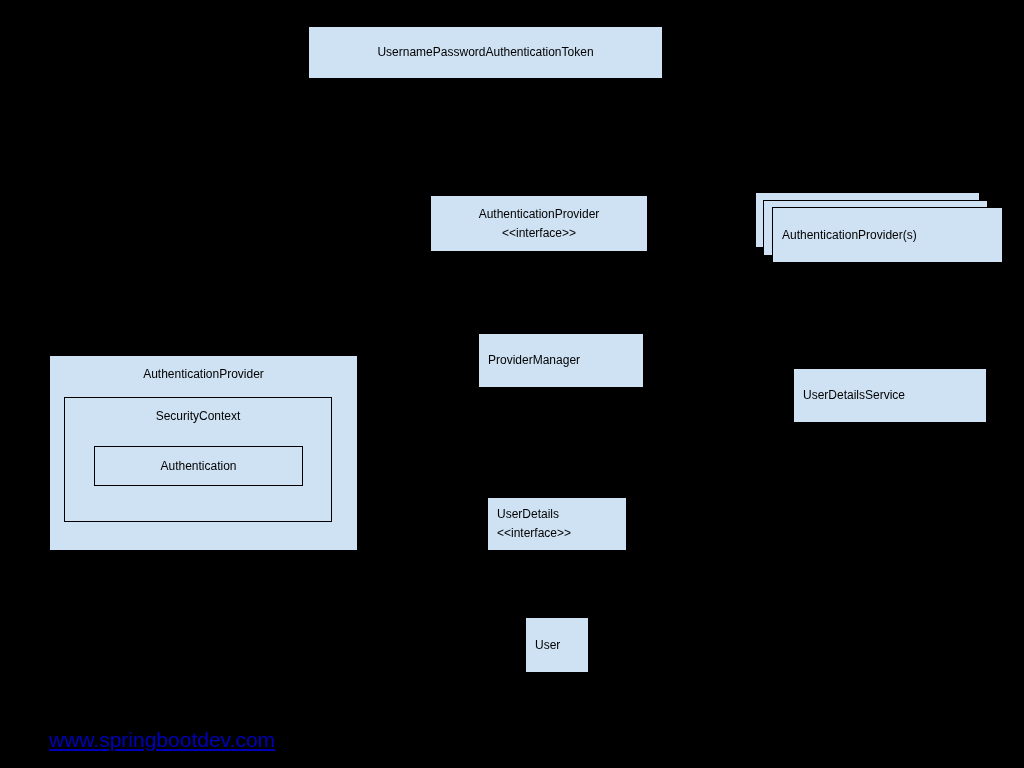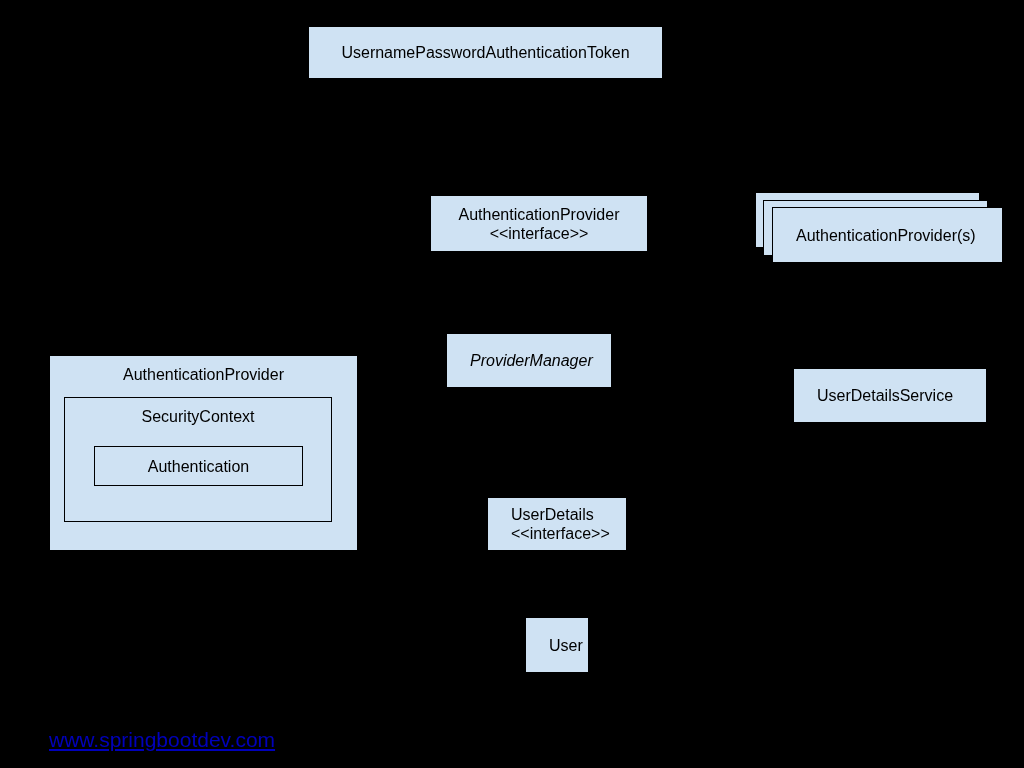--- a/index.html
+++ b/index.html
@@ -17,43 +17,43 @@
     background:var(--bg);
     overflow:hidden;
     margin:0 auto;
   }
   .node{
     position:absolute;
     box-sizing:border-box;
     background:var(--node-fill);
     border:1px solid var(--node-border);
     color:var(--node-text);
-    font-size:16px;
+    font-size:12px;
     line-height:19px;
     display:flex;
     flex-direction:column;
     justify-content:center;
   }
   .node.center{align-items:center;text-align:center;}
-  .node.leftpad{align-items:flex-start;padding-left:23px;padding-right:4px;}
+  .node.leftpad{align-items:flex-start;padding-left:9px;padding-right:4px;}
   .node.titled{justify-content:flex-start;align-items:center;padding-top:9px;}
   .layer{
     position:absolute;
     box-sizing:border-box;
     background:var(--node-fill);
     border:1px solid var(--node-border);
   }
   
   .n-token{left:308px;top:26px;width:355px;height:53px;}
   .n-authfilter{left:142px;top:195px;width:166px;height:56px;}
   .n-authmanager{left:430px;top:195px;width:218px;height:57px;}
   .n-stack-back{left:755px;top:192px;width:225px;height:56px;}
   .n-stack-mid{left:763px;top:200px;width:225px;height:56px;}
   .n-authprovider{left:772px;top:207px;width:231px;height:56px;}
-  .n-providermanager{left:446px;top:333px;width:166px;height:55px;font-style:italic;}
+  .n-providermanager{left:478px;top:333px;width:166px;height:55px;}
   .n-userdetailsservice{left:793px;top:368px;width:194px;height:55px;}
   .n-sch{left:49px;top:355px;width:309px;height:196px;}
   .n-sc{left:64px;top:397px;width:268px;height:125px;}
   .n-authentication{left:94px;top:446px;width:209px;height:40px;}
   .n-userdetails{left:487px;top:497px;width:140px;height:54px;}
   .n-user{left:525px;top:617px;width:64px;height:56px;}
   .footer-link{
     position:absolute;
     left:49px;top:728px;
     font-size:21px;

